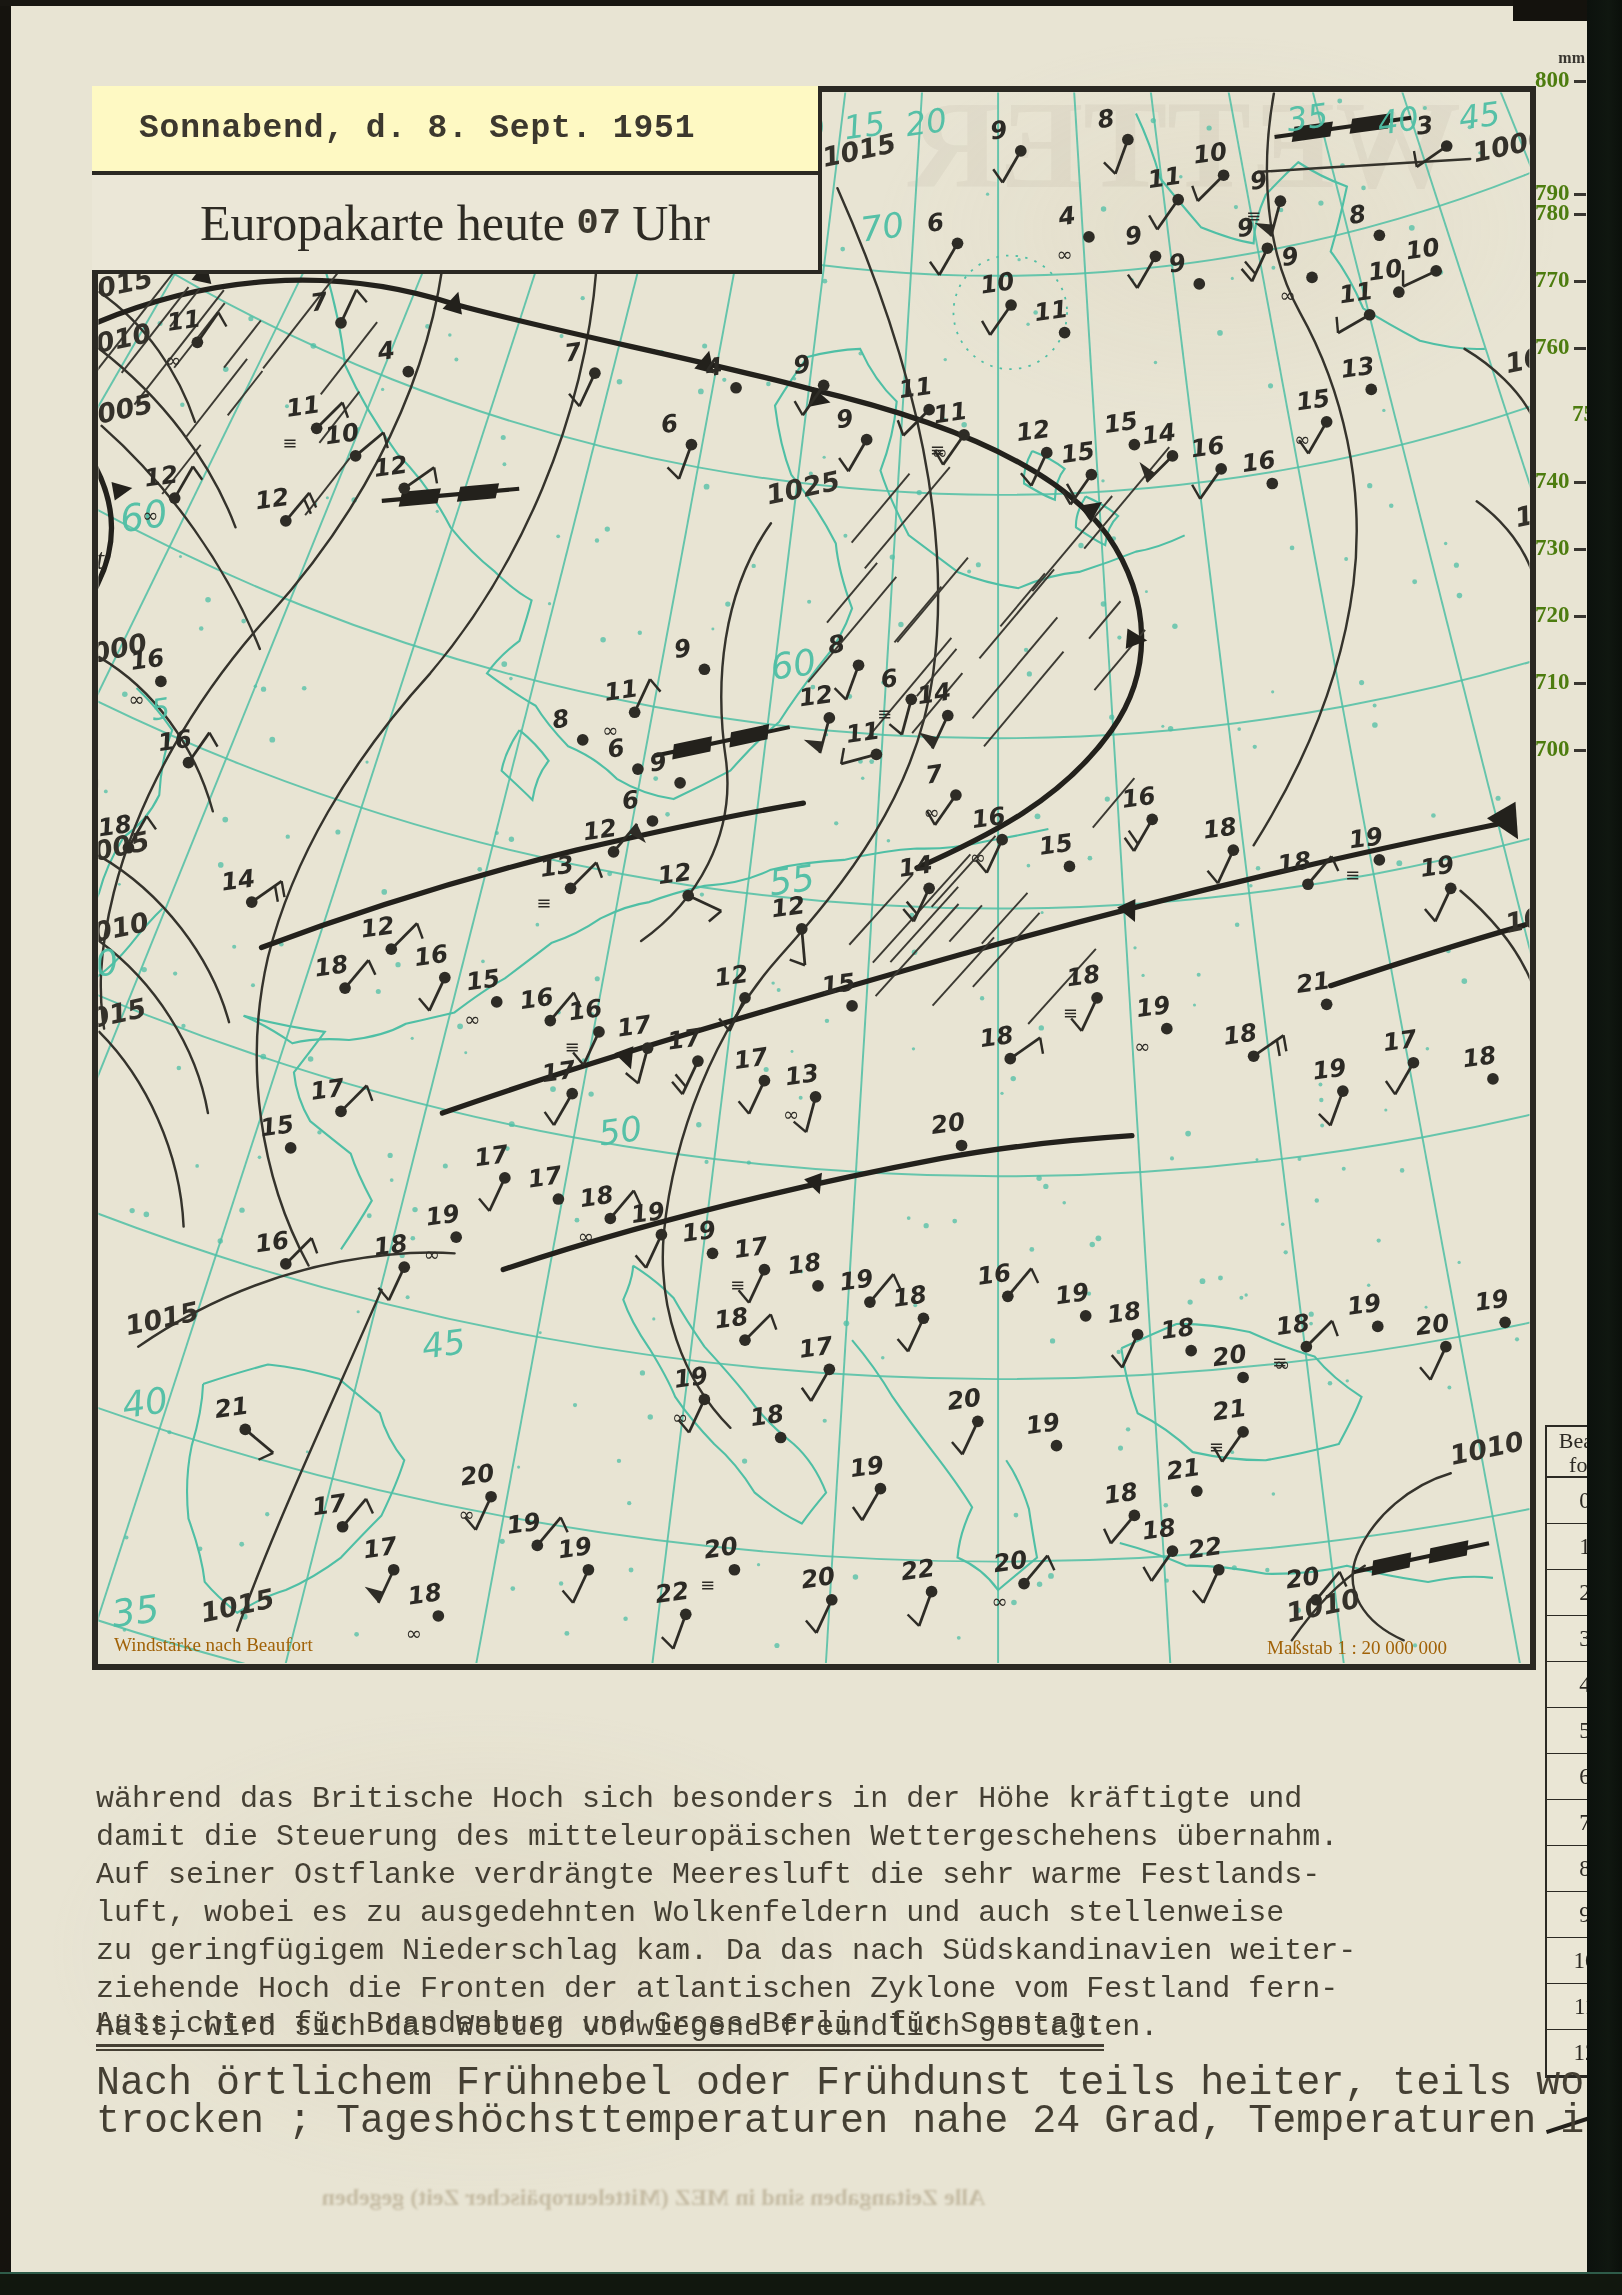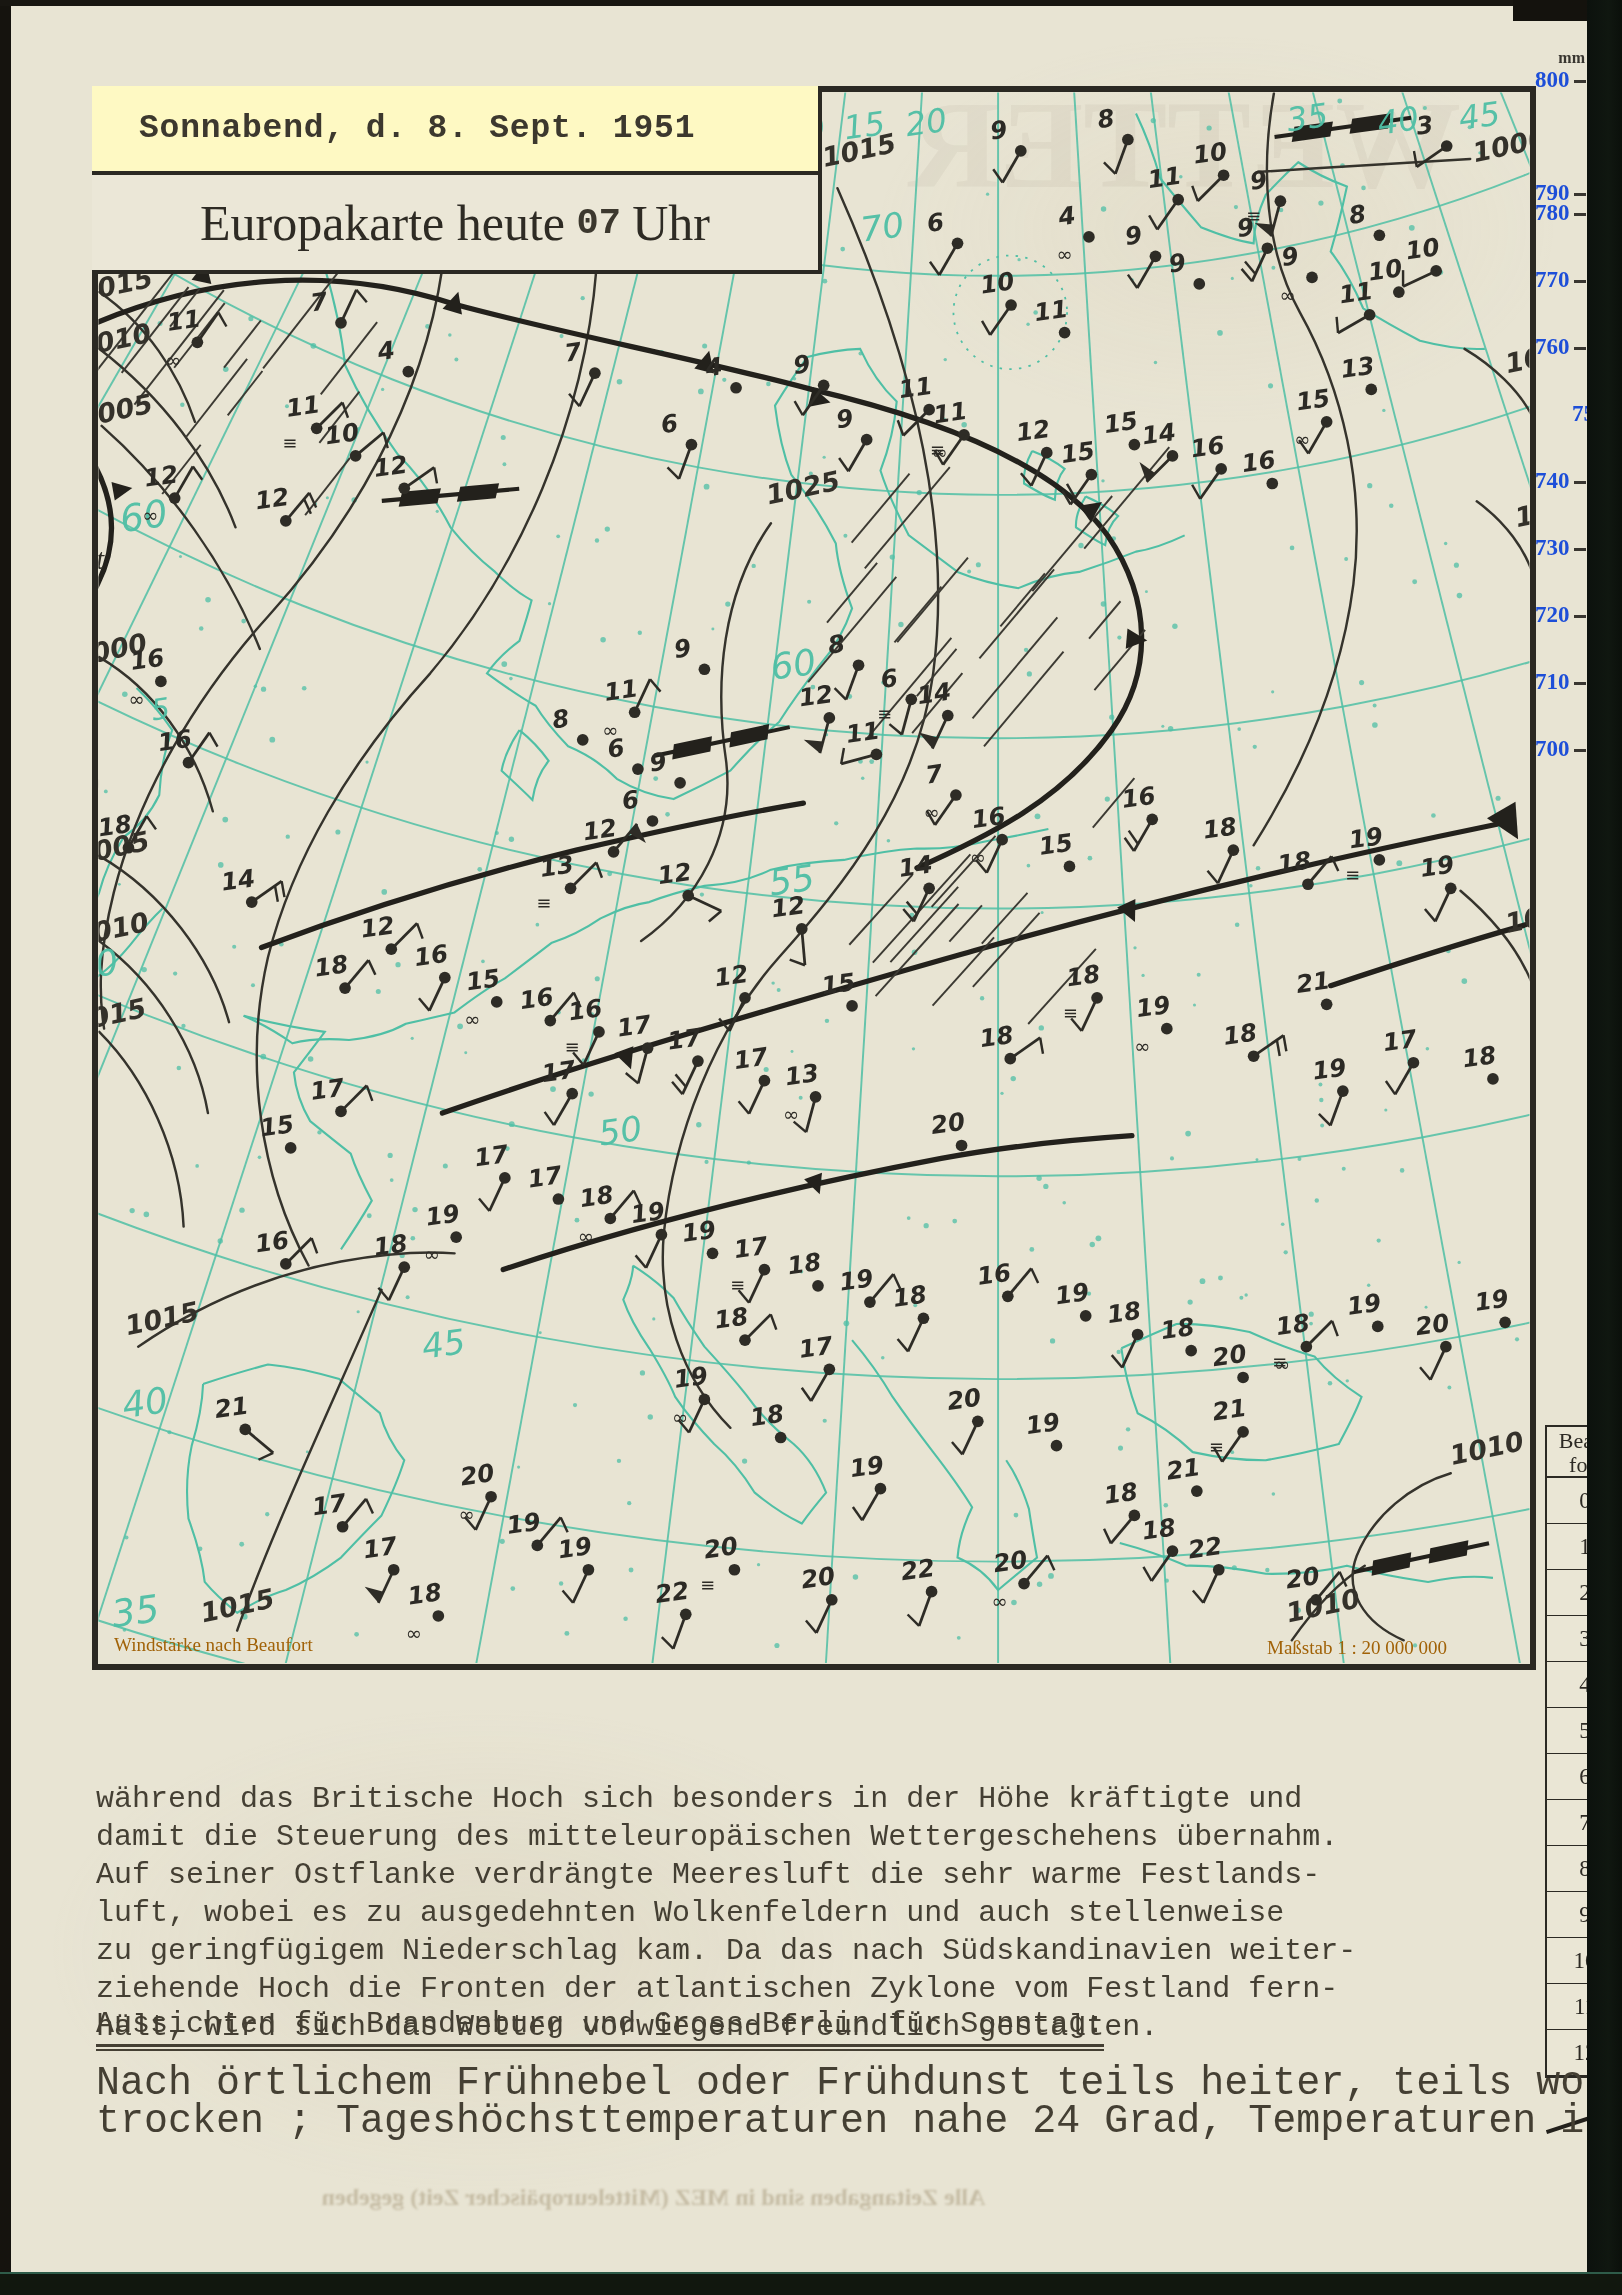--- a/index.html
+++ b/index.html
@@ -32,21 +32,21 @@
   #title-box2 .big{font-family:"Liberation Serif",serif;font-size:50px;color:#2e2b24;}
   #title-box2 .hour{font-family:"Liberation Mono",monospace;font-size:37px;font-weight:700;color:#3c382e;margin:0 11.4px;}
 
   .corner-label{position:absolute;z-index:5;font-family:Liberation Serif, serif;font-size:19px;color:#a16207;}
   #corner-left{left:114px;top:1634px;}
   #corner-right{left:1267px;top:1637px;}
 
   #mm-unit{position:absolute;left:1538px;top:49px;width:47px;text-align:right;
     font-family:"Liberation Serif",serif;font-weight:700;font-size:16px;color:#393630;z-index:2;}
   .mm-row{position:absolute;left:1535px;width:50px;text-align:right;font-family:"Liberation Serif",serif;
-    font-weight:700;font-size:23px;color:#1d4ed8;z-index:2;white-space:nowrap;}
+    font-weight:700;font-size:23px;color:#4d7c0f;z-index:2;white-space:nowrap;}
   .mm-row .dash{display:inline-block;width:12px;height:3.2px;background:#393630;margin-left:4px;vertical-align:middle;}
 
   #beaufort{position:absolute;left:1545px;top:1425px;width:78px;z-index:2;
     border:2.4px solid #2c2a24;border-right:none;box-sizing:border-box;background:rgba(235,231,215,.6);}
   #beaufort .hdr{height:51px;border-bottom:2.4px solid #2c2a24;text-align:center;
     font-family:"Liberation Serif",serif;font-size:22px;color:#2d2a24;line-height:24px;padding-top:2.4px;box-sizing:border-box;}
   #beaufort .b-row{height:46px;border-bottom:1.6px solid #2c2a24;text-align:center;
     font-family:"Liberation Serif",serif;font-size:23px;color:#2d2a24;line-height:45px;box-sizing:border-box;}
 
   #wetterlage{position:absolute;left:96px;top:1704px;z-index:2;

